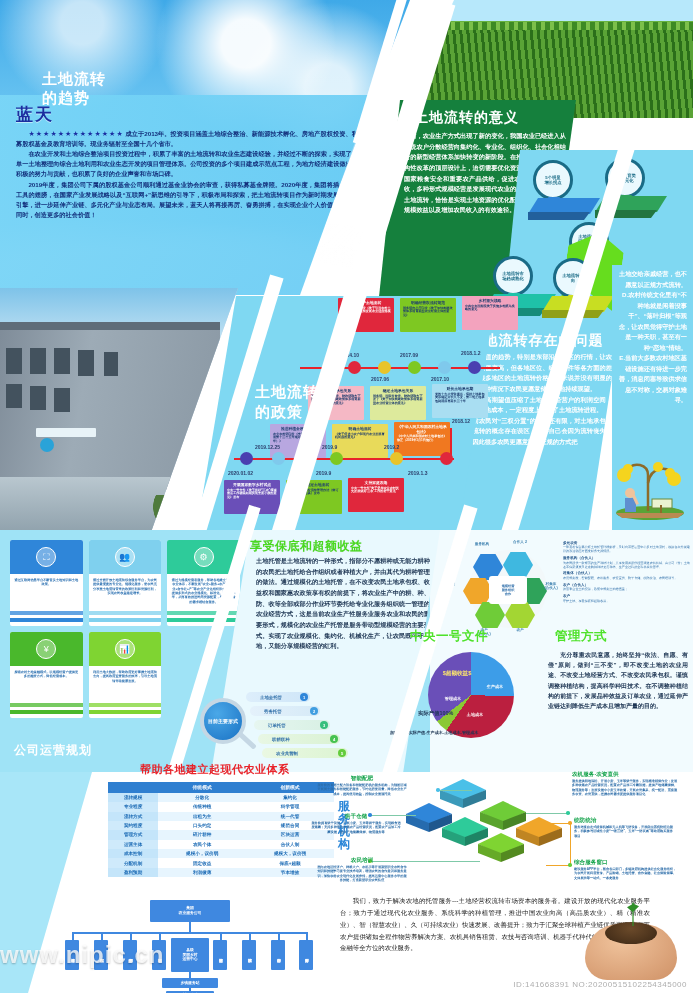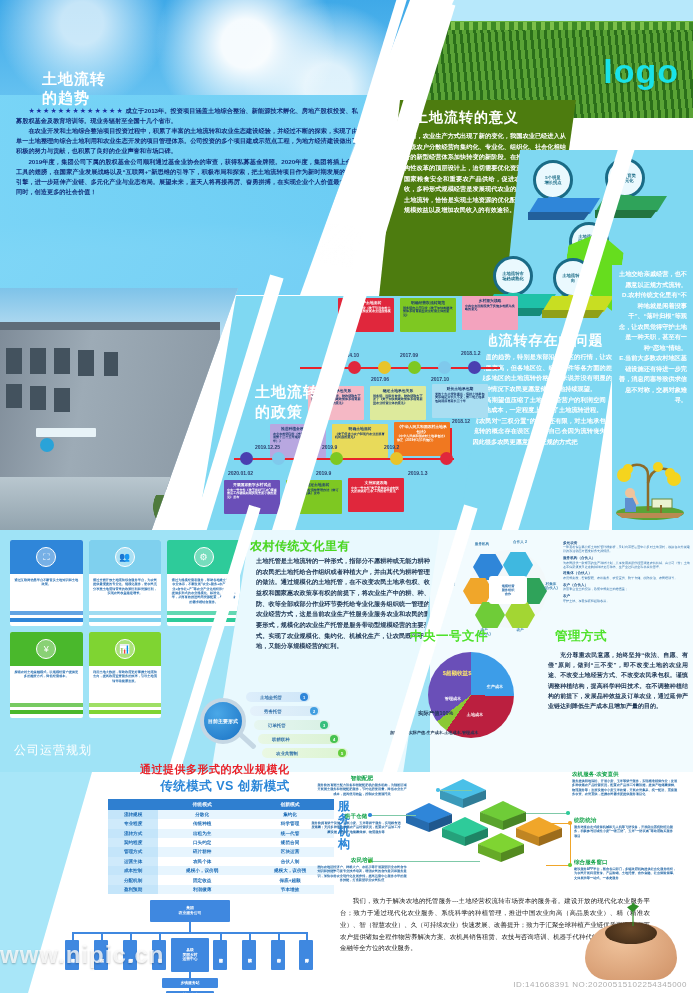--- a/index.html
+++ b/index.html
@@ -81,21 +81,21 @@
     background:repeating-linear-gradient(92deg,#7cc04a 0 4px,#3d8a24 4px 9px); }
   .logo {
     position:absolute; right:14px; top:52px; color:#19e3e8;
     font-size:34px; font-weight:bold; letter-spacing:1px;
     text-shadow:0 1px 2px rgba(0,0,0,.2);
   }
 
   
   .panel-meaning {
     position:absolute; left:376px; top:100px; width:200px; height:225px;
-    background:#4d7c0f;
+    background:#15803d;
     clip-path: polygon(24px 0, 200px 0, 168px 225px, 0 225px);
     padding:10px 10px 0 28px;
   }
   .sec-title-white {
     color:#fff; font-weight:bold; font-size:14px; letter-spacing:1px;
     border-left:4px solid #fff; padding-left:6px; line-height:1.1;
   }
   .body-white { font-size:6.2px; line-height:1.7; color:#ffffff; text-align:justify; font-weight:bold; }
 
   
@@ -180,21 +180,21 @@
   .minicard .bar { height:34px; display:flex; align-items:center; justify-content:center; }
   .minicard .circ {
     width:20px; height:20px; border-radius:50%; background:rgba(255,255,255,.35);
     border:1.4px solid #fff; display:flex; align-items:center; justify-content:center;
     color:#fff; font-size:9px;
   }
   .minicard .txt { font-size:3.2px; line-height:1.35; padding:4px 4px 0; text-align:center; color:#2a6fb0; font-weight:bold; }
   .minicard .stripe { position:absolute; left:0; bottom:4px; width:100%; height:4px; }
   .minicard .stripe2 { position:absolute; left:0; bottom:11px; width:100%; height:4px; opacity:.75; }
   .label-company {
-    position:absolute; left:14px; top:742px; color:#fff; font-weight:normal;
+    position:absolute; left:14px; top:742px; color:#fff; font-weight:bold;
     font-size:12px; letter-spacing:1px; z-index:8;
   }
 
   .mid-center {
     position:absolute; left:210px; top:530px; width:230px; height:250px;
     background:#e9f9fe;
     clip-path: polygon(40px 0, 230px 0, 192px 250px, 0 250px);
     padding:10px 10px 0 46px;
   }
   .mid-center-title {
@@ -341,23 +341,23 @@
 
   <div class="top-band">
 
     <div class="sky"></div>
     <div class="cloudband"></div>
 
     <div class="farm">
       <div class="farm-rows2"></div>
       <div class="farm-rows"></div>
     </div>
-    <div class="logo">logo</div>
 
     <div class="bluetext-panel">
+      <div class="sec-title-blue">蓝天</div>
       <div class="tiny-body">
         <p><span class="stars">★★★★★★★★★★★★★</span>
            <span>成立于2013年。投资项目涵盖土地综合整治、新能源技术孵化、房地产股权投资、私募股权基金及教育培训等。现业务辐射至全国十几个省市。</span></p>
         <p>在农业开发和土地综合整治项目投资过程中，积累了丰富的土地流转和农业生态建设经验，并经过不断的探索，实现了由单一土地整理向综合土地利用和农业生态开发的项目管理体系。公司投资的多个项目建成示范点工程，为地方经济建设做出了积极的努力与贡献，也积累了良好的企业声誉和市场口碑。</p>
         <p>2019年度，集团公司下属的股权基金公司顺利通过基金业协会的审查，获得私募基金牌照。2020年度，集团将插上金融工具的翅膀，在国家产业发展战略以及“互联网+”新思维的引导下，积极布局和探索，把土地流转项目作为新时期发展的重要引擎，进一步延伸产业链、多元化产业与业态布局。展望未来，蓝天人将再接再厉、奋勇拼搏，在实现企业个人价值最大化的同时，创造更多的社会价值！</p>
       </div>
     </div>
 
     <div class="building">
       <div class="bld-sky"></div>
@@ -638,22 +638,22 @@
           <div class="stripe" style="background:#7fd432;"></div>
       </div>
     </div>
   </div>
   <div class="label-company">公司运营规划</div>
 
   <div class="mid-center">
     <div style="height:16px;"></div>
     <div class="body-dark">土地托管是土地流转的一种形式，指部分不愿耕种或无能力耕种的农民把土地托给合作组织或者种植大户，并由其代为耕种管理的做法。通过规模化的土地托管，在不改变农民土地承包权、收益权和国家惠农政策享有权的前提下，将农业生产中的耕、种、防、收等全部或部分作业环节委托给专业化服务组织统一管理的农业经营方式，这是当前农业生产性服务业服务农业和农民的重要形式，规模化的农业生产托管是服务带动型规模经营的主要形式。实现了农业规模化、集约化、机械化生产，让农民既可守着地，又能分享规模经营的红利。</div>
   </div>
-  <div class="mid-center-title">农村传统文化里有</div>
-  <div class="label-trust">通过提供多形式的农业规模化</div>
+  <div class="mid-center-title">享受保底和超额收益</div>
+  <div class="label-trust">帮助各地建立起现代农业体系</div>
 
   <div class="forms-widget">
     <div class="magnif-handle"></div>
     <div class="magnif">目前主要形式</div>
     <div class="formrow" style="left:46px;top:2px;width:64px;background:linear-gradient(90deg,#ddeefb,#cfe6f8);">
       <span>土地全托管</span>
         <span class="num" style="background:#2f86d9;">1</span>
     </div>
     <div class="formrow" style="left:50px;top:16px;width:70px;background:linear-gradient(90deg,#e4f1fb,#d6eaf7);">
       <span>劳务托管</span>
@@ -687,21 +687,20 @@
       <p>充分尊重农民意愿，始终坚持“依法、自愿、有偿”原则，做到“三不变”，即不改变土地的农业用途、不改变土地经营方式、不改变农民承包权。谨慎调整种植结构，提高科学种田技术。在不调整种植结构的前提下，发展品种效益及订单农业，通过延伸产业链达到降低生产成本且增加产量的目的。</p>
     </div>
 
   <div class="sep" style="left:420px;top:500px;width:14px;height:300px;transform:rotate(17deg);"></div>
   <div class="sep" style="left:205px;top:500px;width:12px;height:300px;transform:rotate(17deg);"></div>
 
   <div class="bottom-band"></div>
   <div class="bot-left-tri"></div>
 
   <div class="vs-zone">
-    <div class="vs-title">传统模式 VS 创新模式</div>
     <table class="vs">
       <thead>
           <tr>
         <th></th>
         <th>传统模式</th>
         <th>创新模式</th>
       </tr>
         </thead>
       <tbody>
         <tr>

